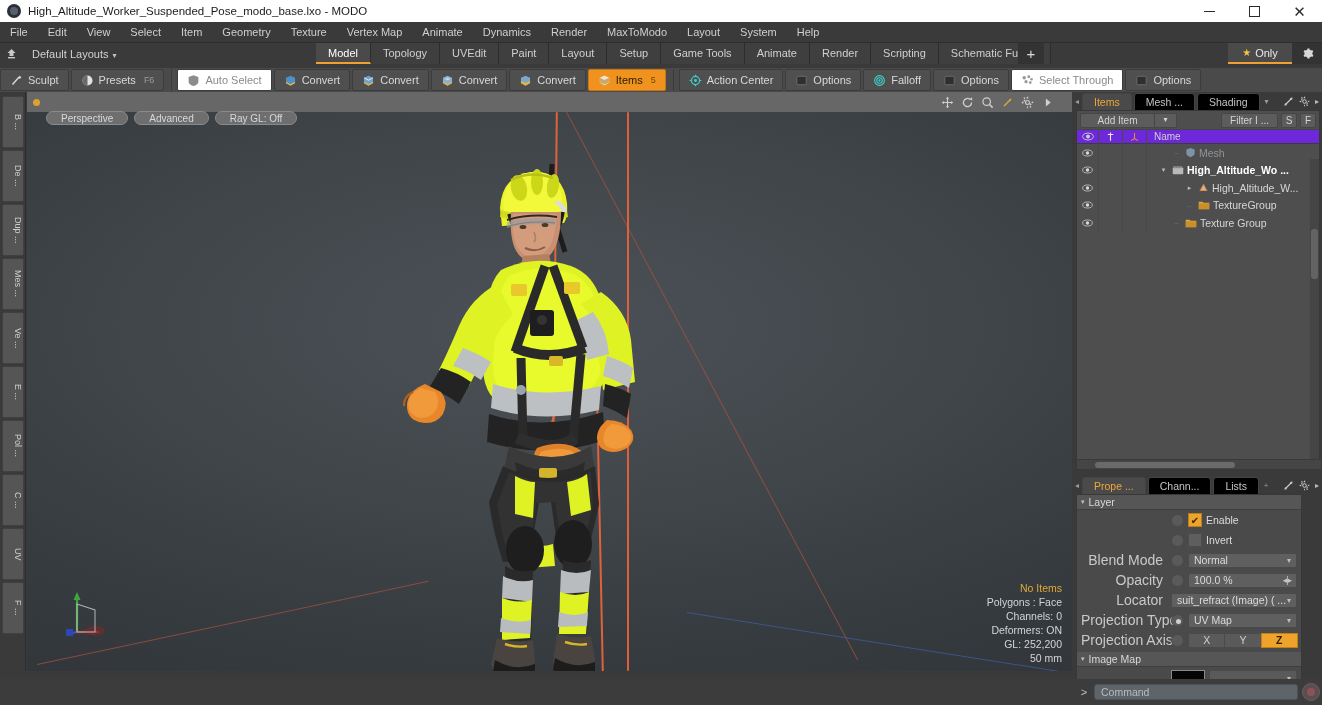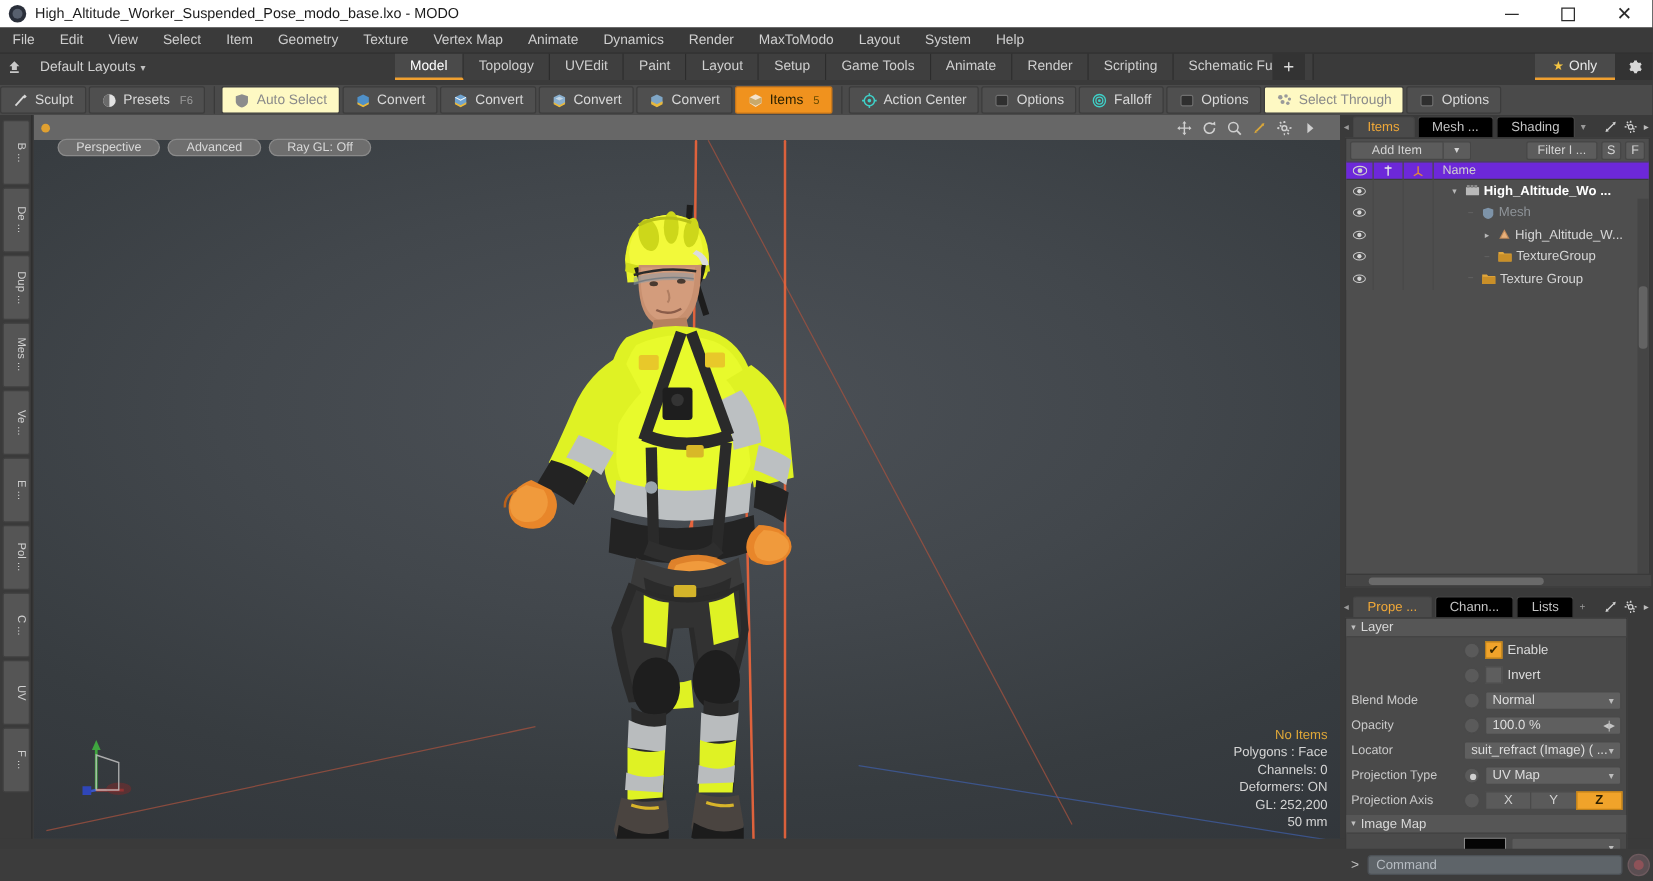--- a/index.html
+++ b/index.html
@@ -90,21 +90,21 @@
   .toolbar {
     position: absolute; left: 0; top: 68px; width: 1322px; height: 24px;
     background: #4a4a4a; display: flex; align-items: center;
   }
   .tb-grp { display:flex; align-items:center; height:24px; }
   .tb-btn {
     display:flex; align-items:center; gap:5px; height:22px; padding:0 9px;
     font-size: 11px; color:#d8d8d8; background:#4f4f4f;
     border:1px solid #3c3c3c; border-radius:2px; margin-right:2px; white-space:nowrap;
   }
-  .tb-btn.dim { color:#8a8a8a; background:#fef9c3; }
+  .tb-btn.dim { color:#8a8a8a; background:#ffffff; }
   .tb-btn.active { background:#f0921e; color:#2a2100; border-color:#c8761a; }
   .tb-sep { width:1px; height:22px; background:#3a3a3a; margin:0 5px; }
   .ic { width:13px; height:13px; flex:none; display:block; }
   .tb-suffix { font-size:9px; color:#9a9a9a; margin-left:3px; }
   .tb-btn.active .tb-suffix { color:#6b4c00; }
 
   
   .leftstrip {
     position:absolute; left:0; top:92px; width:26px; height:579px;
     background:#3a3a3a; border-right:1px solid #2d2d2d;
@@ -248,21 +248,21 @@
     position:absolute; left:4px; top:402px; width:226px; height:265px;
     background:#4a4a4a; border:1px solid #383838;
   }
   .sec-head {
     height:15px; background:#565656; display:flex; align-items:center;
     font-size:10.5px; color:#d8d8d8; padding-left:4px; gap:4px;
     border-bottom:1px solid #3f3f3f;
   }
   .prow { height:20px; display:flex; align-items:center; padding:0 4px; gap:4px; }
   .plabel {
-    width:86px; text-align:left; font-size:10px; color:#c9c9c9; white-space:nowrap;
+    width:86px; text-align:right; font-size:14px; color:#c9c9c9; white-space:nowrap;
     padding-right:4px; flex:none;
   }
   .pdot {
     width:13px; height:13px; border-radius:50%; background:#5a5a5a; border:1px solid #4a4a4a; flex:none;
   }
   .pdot.radio { position:relative; }
   .pdot.radio::after { content:""; position:absolute; left:4px; top:4px; width:5px; height:5px; border-radius:50%; background:#cfcfcf; }
   .pcheck {
     width:14px; height:14px; background:#f0a32a; border:1px solid #b87f1d; flex:none;
     display:flex; align-items:center; justify-content:center; font-size:10px; color:#3a2800;
@@ -741,20 +741,40 @@
         </div>
         <div class="ip-col ipc-b">
           <svg width="11" height="11" viewBox="0 0 16 16">
               <path stroke="#e08a3c" stroke-width="1.6" fill="none" d="M8 3v8M8 11l-5 3M8 11l5 3"></path>
             </svg>
         </div>
         <div class="ip-col ipc-name">Name</div>
       </div>
 
       <div class="ip-rows" id="items-rows">
+          <div class="ip-row">
+            <div class="cell ipc-eye">
+              <svg class="eyeicon" viewBox="0 0 16 11">
+                <ellipse cx="8" cy="5.5" rx="7" ry="4.4" fill="none" stroke="#c8c8c8" stroke-width="1.2"></ellipse>
+                <circle cx="8" cy="5.5" r="2.5" fill="#d8d8d8"></circle>
+              </svg>
+            </div>
+            <div class="cell ipc-a"></div>
+            <div class="cell ipc-b"></div>
+            <div class="namecell">
+              <span class="indent" style="width: 19px;"></span>
+              <span class="tw" style="color: rgb(110, 110, 110);">–</span>
+              <span style="display: flex; align-items: center;">
+                <svg width="11" height="11" viewBox="0 0 16 16">
+                  <path fill="#7d93a8" d="M8 1.6l6 2.2v5.4c0 3-3.4 5-6 5.6-2.6-.6-6-2.6-6-5.6V3.8z"></path>
+                </svg>
+              </span>
+              <span class="itemlabel dim">Mesh</span>
+            </div>
+          </div>
           <div class="ip-row">
             <div class="cell ipc-eye">
               <svg class="eyeicon" viewBox="0 0 16 11">
                 <ellipse cx="8" cy="5.5" rx="7" ry="4.4" fill="none" stroke="#c8c8c8" stroke-width="1.2"></ellipse>
                 <circle cx="8" cy="5.5" r="2.5" fill="#d8d8d8"></circle>
               </svg>
             </div>
             <div class="cell ipc-a"></div>
             <div class="cell ipc-b"></div>
             <div class="namecell">
@@ -762,40 +782,20 @@
               <span class="tw">▾</span>
               <span style="display: flex; align-items: center;">
                 <svg width="12" height="11" viewBox="0 0 16 14">
                   <rect x="1" y="3" width="14" height="9" rx="1" fill="#b9b9b9"></rect>
                   <rect x="2" y="1" width="3" height="3" fill="#8a8a8a"></rect>
                   <rect x="6" y="1" width="3" height="3" fill="#8a8a8a"></rect>
                   <rect x="10" y="1" width="3" height="3" fill="#8a8a8a"></rect>
                 </svg>
               </span>
               <span class="itemlabel bold">High_Altitude_Wo ...</span>
-            </div>
-          </div>
-          <div class="ip-row">
-            <div class="cell ipc-eye">
-              <svg class="eyeicon" viewBox="0 0 16 11">
-                <ellipse cx="8" cy="5.5" rx="7" ry="4.4" fill="none" stroke="#c8c8c8" stroke-width="1.2"></ellipse>
-                <circle cx="8" cy="5.5" r="2.5" fill="#d8d8d8"></circle>
-              </svg>
-            </div>
-            <div class="cell ipc-a"></div>
-            <div class="cell ipc-b"></div>
-            <div class="namecell">
-              <span class="indent" style="width: 19px;"></span>
-              <span class="tw" style="color: rgb(110, 110, 110);">–</span>
-              <span style="display: flex; align-items: center;">
-                <svg width="11" height="11" viewBox="0 0 16 16">
-                  <path fill="#7d93a8" d="M8 1.6l6 2.2v5.4c0 3-3.4 5-6 5.6-2.6-.6-6-2.6-6-5.6V3.8z"></path>
-                </svg>
-              </span>
-              <span class="itemlabel dim">Mesh</span>
             </div>
           </div>
           <div class="ip-row">
             <div class="cell ipc-eye">
               <svg class="eyeicon" viewBox="0 0 16 11">
                 <ellipse cx="8" cy="5.5" rx="7" ry="4.4" fill="none" stroke="#c8c8c8" stroke-width="1.2"></ellipse>
                 <circle cx="8" cy="5.5" r="2.5" fill="#d8d8d8"></circle>
               </svg>
             </div>
             <div class="cell ipc-a"></div>

